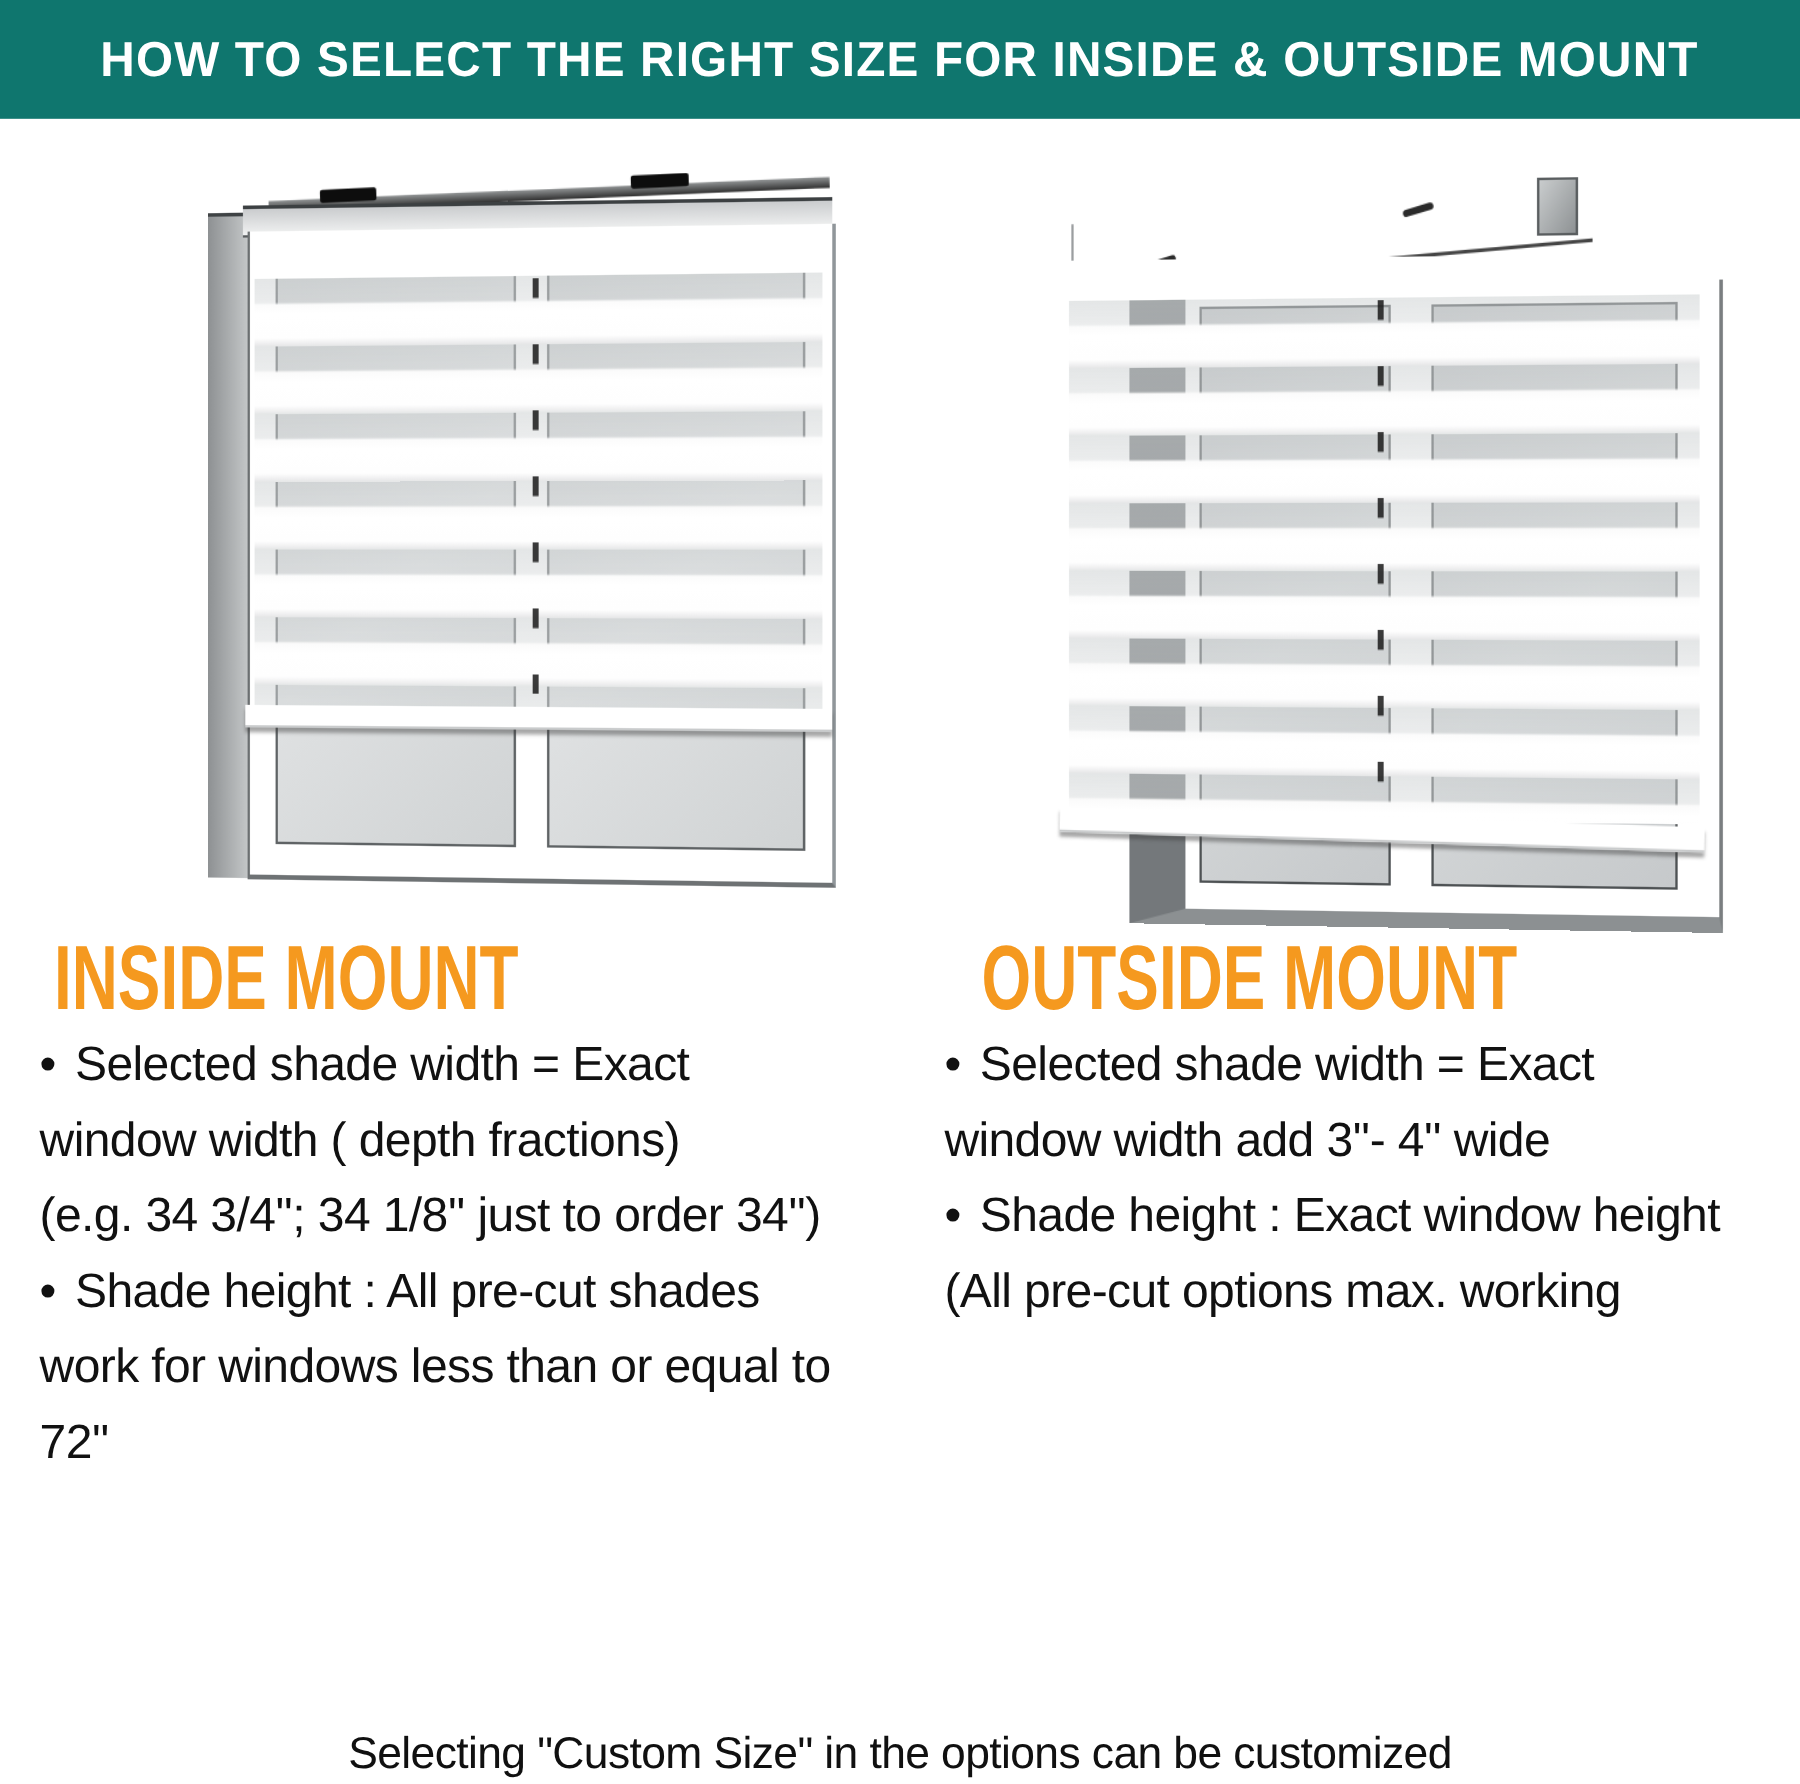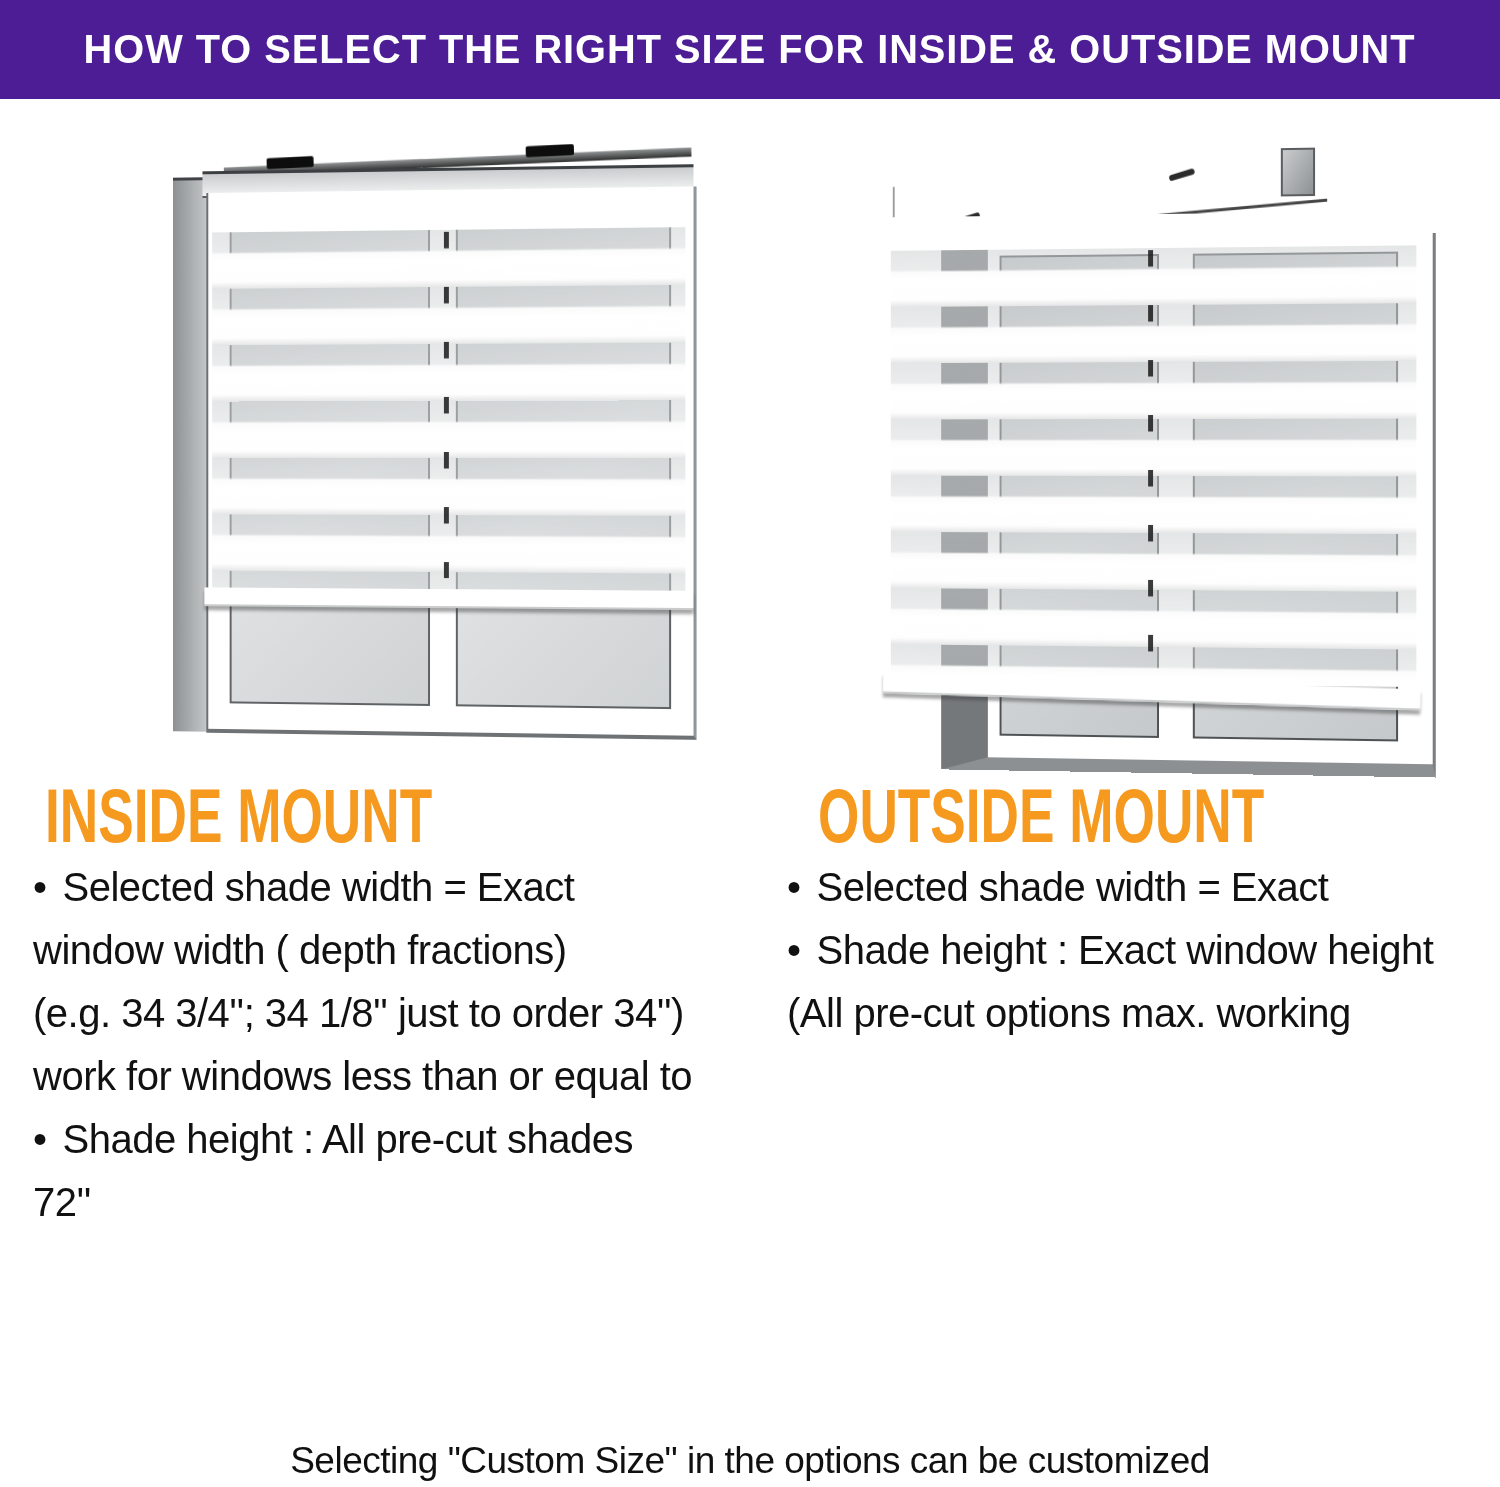--- a/index.html
+++ b/index.html
@@ -8,21 +8,21 @@
     background: #ffffff;
     overflow: hidden;
     font-family: "Liberation Sans", sans-serif;
   }
   .stage { position: relative; width: 1500px; height: 1487px; background:#ffffff; }
 
   
   .banner {
     position: absolute; left: 0; top: 0;
     width: 1500px; height: 99px;
-    background: #4c1d95;
+    background: #0f766e;
     display: flex; align-items: center; justify-content: center;
   }
   .banner span {
     color: #ffffff; font-weight: 700; font-size: 41px;
     letter-spacing: 1px; white-space: nowrap;
     transform: scaleX(0.97); transform-origin: center;
   }
 
   
   .illus { position: absolute; }
@@ -173,26 +173,27 @@
     </div>
   </div>
 
   <h2 class="mount-heading inside">INSIDE MOUNT</h2>
   <h2 class="mount-heading outside">OUTSIDE MOUNT</h2>
 
   <div class="bullets left">
       <div class="line"><span class="dot">•</span><span>Selected shade width = Exact</span></div>
       <div class="line"><span>window width ( depth fractions)</span></div>
       <div class="line"><span>(e.g. 34 3/4''; 34 1/8'' just to order 34'')</span></div>
+      <div class="line"><span class="dot">•</span><span>Shade height : All pre-cut shades</span></div>
       <div class="line"><span>work for windows less than or equal to</span></div>
-      <div class="line"><span class="dot">•</span><span>Shade height : All pre-cut shades</span></div>
       <div class="line"><span>72''</span></div>
     </div>
   <div class="bullets right">
       <div class="line"><span class="dot">•</span><span>Selected shade width = Exact</span></div>
+      <div class="line"><span>window width add 3''- 4'' wide</span></div>
       <div class="line"><span class="dot">•</span><span>Shade height : Exact window height</span></div>
       <div class="line"><span>(All pre-cut options max. working</span></div>
     </div>
 
   <div class="footer">
     <span>Selecting "Custom Size" in the options can be customized</span>
   </div>
 
 </div>
 

